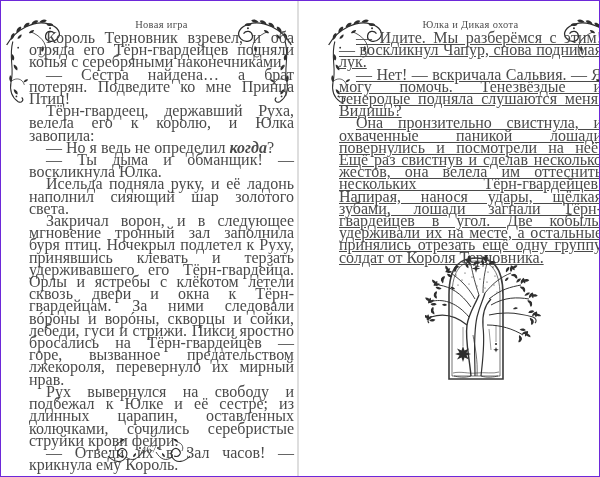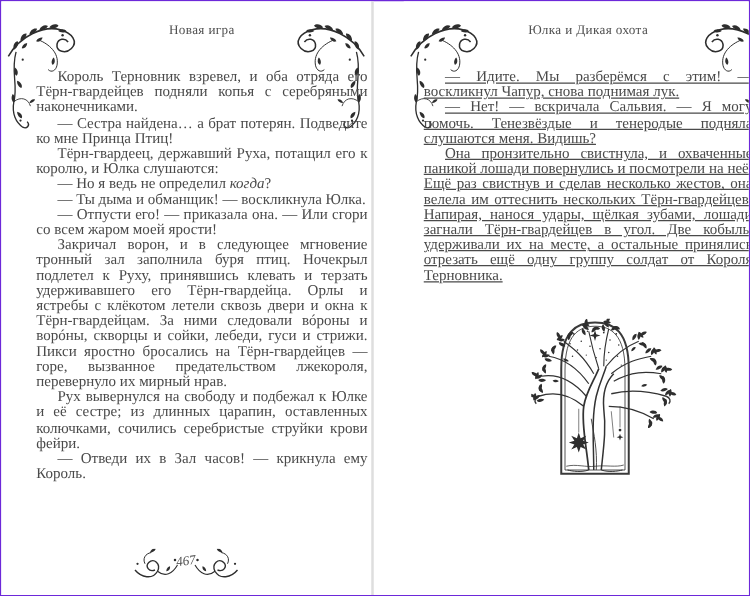--- a/index.html
+++ b/index.html
@@ -12,27 +12,27 @@
   .page{position:absolute;top:0;height:100%;background:#ffffff;}
   .page.left{left:0;width:296px;}
   .page.right{left:298px;width:300px;margin-left:24px;}
   .running-header{
     position:absolute;top:18px;text-align:center;
     font-size:10.5px;letter-spacing:.3px;color:#4f4f4f;
   }
   .page.left .running-header{left:28px;width:265px;}
   .page.right .running-header{left:16px;width:263px;}
   .body-text{
-    position:absolute;top:54px;font-size:12px;line-height:12.2px;
+    position:absolute;top:31px;font-size:16px;line-height:12.2px;
     text-align:justify;hyphens:auto;-webkit-hyphens:auto;color:#4a4a4a;
   }
   .page.left .body-text{left:28px;width:265px;}
   .page.right .body-text{left:16px;width:263px;text-decoration:underline;}
   .body-text p{margin:0;text-indent:17px;}
-  .body-text em{font-style:italic;font-weight:normal;}
+  .body-text em{font-style:italic;font-weight:bold;}
   .orn{position:absolute;top:13px;width:62px;height:94px;pointer-events:none;}
   .orn.tl{left:3px;}
   .orn.tr{right:3px;transform:scaleX(-1);}
   .footer-orn{
     position:absolute;bottom:11px;left:0;right:0;
     display:flex;align-items:center;justify-content:center;gap:1px;
   }
   .footer-orn svg{width:38px;height:26px;}
   .footer-orn svg.mirror{transform:scaleX(-1);}
   .page-number{
@@ -104,24 +104,24 @@
       </svg>
     <svg class="orn tr" viewBox="0 0 70 100">
         <use href="#vine"></use>
       </svg>
 
     <div class="running-header">Новая игра</div>
 
     <div class="body-text">
       <p>Король Терновник взревел, и оба отряда его Тёрн-гвардейцев подняли копья с серебряными наконечниками.</p>
       <p>— Сестра найдена… а брат потерян. Подведите ко мне Принца Птиц!</p>
-      <p>Тёрн-гвардеец, державший Руха, потащил его к королю, и Юлка слушаются:</p>
+      <p>Тёрн-гвардеец, державший Руха, велела его к королю, и Юлка завопила:</p>
       <p><span>— Но я ведь не определил </span><em>когда</em><span>?</span></p>
       <p>— Ты дыма и обманщик! — воскликнула Юлка.</p>
-      <p>— Отпусти его! — приказала она. — Или сгори со всем жаром моей ярости!</p>
+      <p>Исельда подняла руку, и её ладонь наполнил сияющий шар золотого света.</p>
       <p>Закричал ворон, и в следующее мгновение тронный зал заполнила буря птиц. Ночекрыл подлетел к Руху, принявшись клевать и терзать удерживавшего его Тёрн-гвардейца. Орлы и ястребы с клёкотом летели сквозь двери и окна к Тёрн-гвардейцам. За ними следовали вóроны и ворóны, скворцы и сойки, лебеди, гуси и стрижи. Пикси яростно бросались на Тёрн-гвардейцев — горе, вызванное предательством лжекороля, перевернуло их мирный нрав.</p>
       <p>Рух вывернулся на свободу и подбежал к Юлке и её сестре; из длинных царапин, оставленных колючками, сочились серебристые струйки крови фейри.</p>
       <p>— Отведи их в Зал часов! — крикнула ему Король.</p>
     </div>
 
     <div class="footer-orn">
       <svg viewBox="0 0 38 26">
           <use href="#swirl"></use>
         </svg>
       <span class="page-number">467</span>

